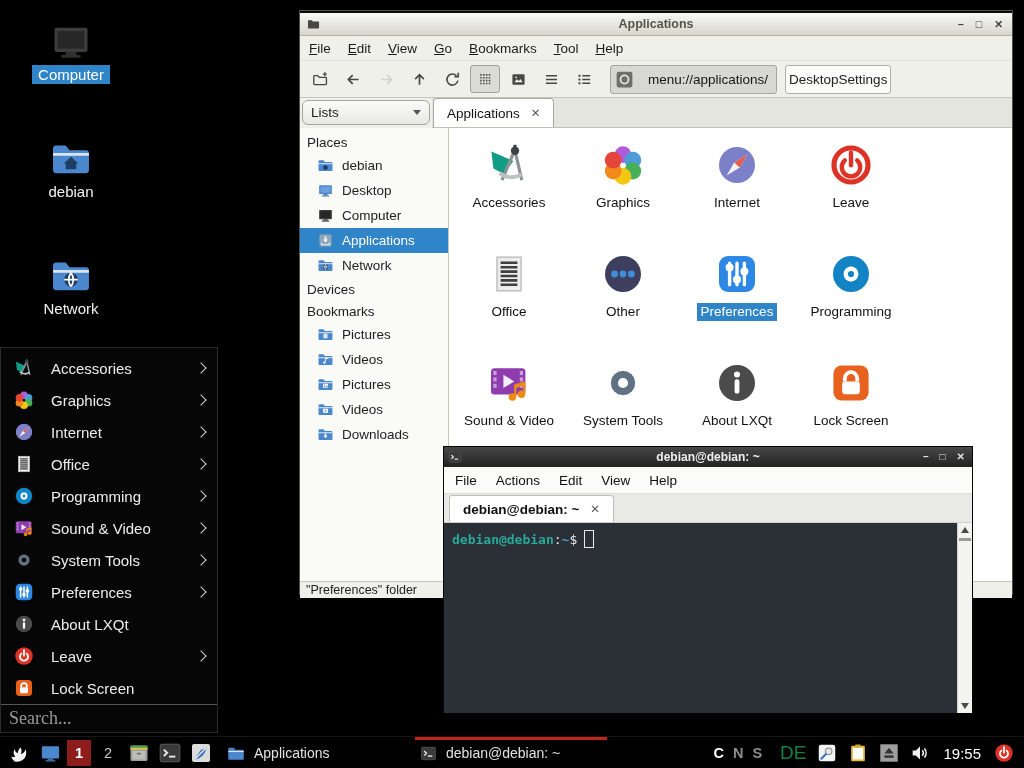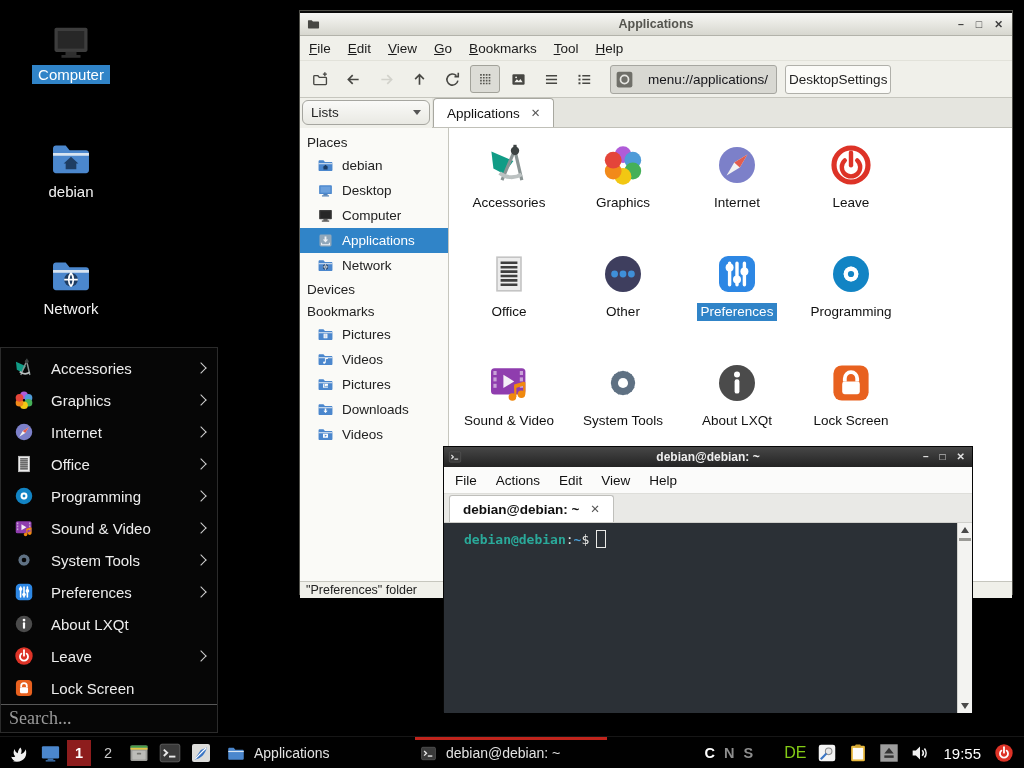--- a/index.html
+++ b/index.html
@@ -61,21 +61,21 @@
   .term-titlebar{height:20px;background:linear-gradient(#474747,#232323);display:flex;align-items:center;position:relative}
   .term-title{position:absolute;left:0;right:0;text-align:center;color:#efefef;font-weight:bold;font-size:12px}
   .tt-ic{width:16px;height:14px;margin-left:3px;z-index:1}
   .term-btns{margin-left:auto;display:flex;gap:11px;padding-right:7px;z-index:1;align-items:center}
   .twb{font-size:10px;color:#e2e2e2;line-height:1;font-weight:bold}
   .term-menubar{height:26px;background:#fbfbfa;display:flex;align-items:center;gap:19px;padding-left:11px;font-size:13.5px;color:#101010;border-bottom:1px solid #dededa}
   .term-tabbar{height:28px;background:#e9e9e6;border-bottom:1px solid #cfcfcb;display:flex;align-items:flex-end}
   .term-tab{height:27px;box-sizing:border-box;background:#fff;border:1px solid #bfbfbb;border-bottom:none;border-radius:3px 3px 0 0;margin-left:5px;display:flex;align-items:center;gap:11px;padding:0 13px;font-weight:bold;font-size:13.5px;color:#101010}
   .term-tab .tab-close{font-weight:normal}
   .term-body{height:calc(100% - 74px);background:#2b3036;position:relative;font-family:"DejaVu Sans Mono",monospace;font-size:13px}
-  .prompt{padding:7px 0 0 20px;display:flex;align-items:center;white-space:pre}
+  .prompt{padding:7px 0 0 8px;display:flex;align-items:center;white-space:pre}
   .p-user{color:#2aa99a;font-weight:bold}
   .p-sep,.p-sym{color:#e9e9e7}
   .p-path{color:#4b9fd8;font-weight:bold}
   .cursor{display:inline-block;width:8px;height:16px;border:1.5px solid #e9e9e7;margin-left:7px}
   .term-scroll{position:absolute;right:0;top:0;bottom:0;width:14px;background:#f3f3f1;border-left:1px solid #d2d2ce}
   .sarr{position:absolute;left:3px;width:0;height:0;border-left:4px solid transparent;border-right:4px solid transparent}
   .sarr.up{top:4px;border-bottom:6px solid #4a4a4a}
   .sarr.dn{bottom:4px;border-top:6px solid #4a4a4a}
   .shandle{position:absolute;top:15px;left:1px;right:1px;height:3px;background:#9a9a96}
   
@@ -84,21 +84,21 @@
   .ws{width:24px;height:26px;margin-left:5px;display:flex;align-items:center;justify-content:center;font-size:14.5px;color:#c9c9c9;flex:none}
   .ws.active{background:#8d1d1d;color:#fff;font-weight:bold}
   .ql{width:24px;height:24px;margin-left:7px;flex:none}
   .task{display:flex;align-items:center;gap:8px;margin-left:13px;color:#e2e2e2;font-size:14px;height:31px}
   .task .tk-ic{width:20px;height:19px;flex:none}
   .task-active{position:absolute;left:415px;top:0;width:192px;height:29px;border-top:3px solid #c0241c;display:flex;align-items:center;gap:8px;color:#e2e2e2;font-size:14px;padding-left:4px;box-sizing:border-box}
   .task-active .tk-ic{width:19px;height:17px;flex:none}
   .tray{margin-left:auto;display:flex;align-items:center;gap:10px;padding-right:9px}
   .kbd{display:flex;gap:9px;font-weight:bold;font-size:14.5px;color:#8e8e8e}
   .kbd .on{color:#fff}
-  .layout{color:#84cc16;font-size:16px;margin-left:21px}
+  .layout{color:#15803d;font-size:19px;margin-left:8px}
   .tray-ic{width:22px;height:22px;flex:none}
   .clock{color:#fff;font-size:15px;margin:0 2px}
 </style>
 </head>
 <body>
 
 <div class="desktop-icons">
 
     <div class="desktop-icon">
       <span class="d-ic">
@@ -553,36 +553,36 @@
                 </svg>
               </span>
                 <span>Pictures</span>
               </div>
 
               <div class="side-item">
                 <span class="si">
                 <svg viewBox="0 0 24 24">
                   <path d="M2.2 6.2c0-.9.7-1.6 1.6-1.6h5.3l2.1 2.6h9c.9 0 1.6.7 1.6 1.6v9.4c0 .9-.7 1.6-1.6 1.6H3.8c-.9 0-1.6-.7-1.6-1.6z" fill="#4b87cd"></path>
                   <path d="M2.2 8.7h19.6v1.5H2.2z" fill="#d8e4f0"></path>
-                  <path d="M10.9 10.6h2.2v3.1h1.9L12 17.1l-3-3.4h1.9z" fill="#fff"></path>
+                  <rect x="8.5" y="10.8" width="7" height="5.8" rx=".5" fill="#fff"></rect>
+                  <path d="M10.9 12.1l3.2 1.6-3.2 1.6z" fill="#4b87cd"></path>
                 </svg>
               </span>
-                <span>Downloads</span>
+                <span>Videos</span>
               </div>
 
               <div class="side-item">
                 <span class="si">
                 <svg viewBox="0 0 24 24">
                   <path d="M2.2 6.2c0-.9.7-1.6 1.6-1.6h5.3l2.1 2.6h9c.9 0 1.6.7 1.6 1.6v9.4c0 .9-.7 1.6-1.6 1.6H3.8c-.9 0-1.6-.7-1.6-1.6z" fill="#4b87cd"></path>
                   <path d="M2.2 8.7h19.6v1.5H2.2z" fill="#d8e4f0"></path>
-                  <rect x="8.5" y="10.8" width="7" height="5.8" rx=".5" fill="#fff"></rect>
-                  <path d="M10.9 12.1l3.2 1.6-3.2 1.6z" fill="#4b87cd"></path>
+                  <path d="M10.9 10.6h2.2v3.1h1.9L12 17.1l-3-3.4h1.9z" fill="#fff"></path>
                 </svg>
               </span>
-                <span>Videos</span>
+                <span>Downloads</span>
               </div>
             </div>
         </div>
       </div>
     <div class="main">
       <div class="grid">
 
           <div class="cell">
             <span class="gi">
               <svg viewBox="0 0 24 24">

